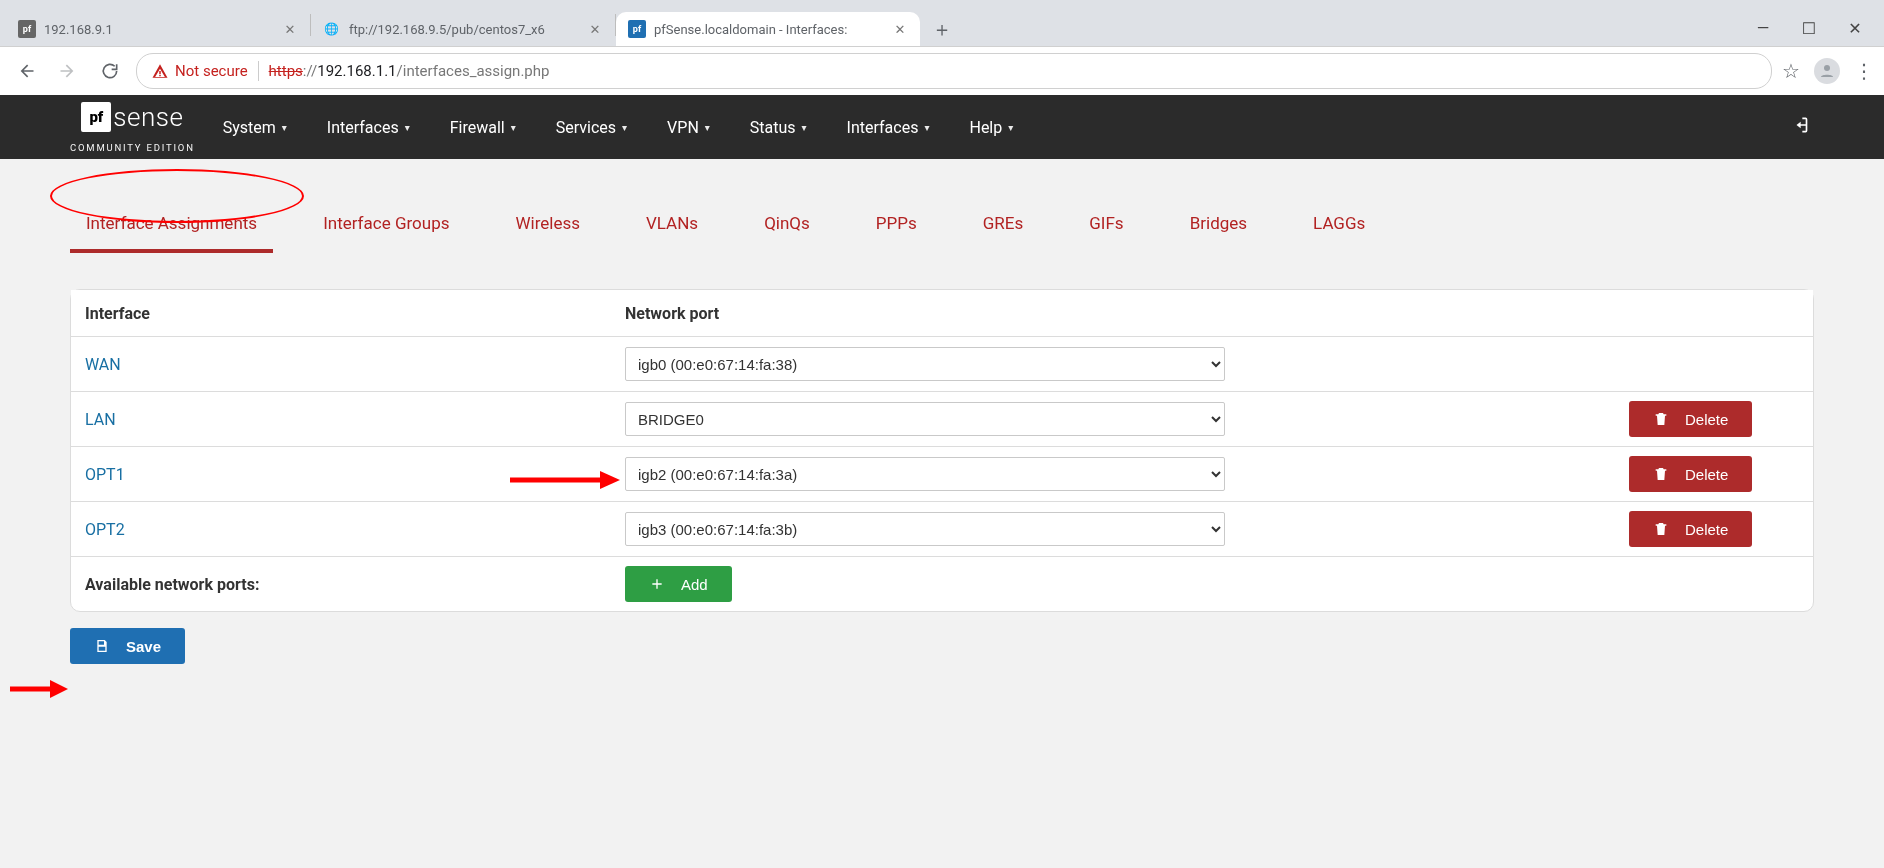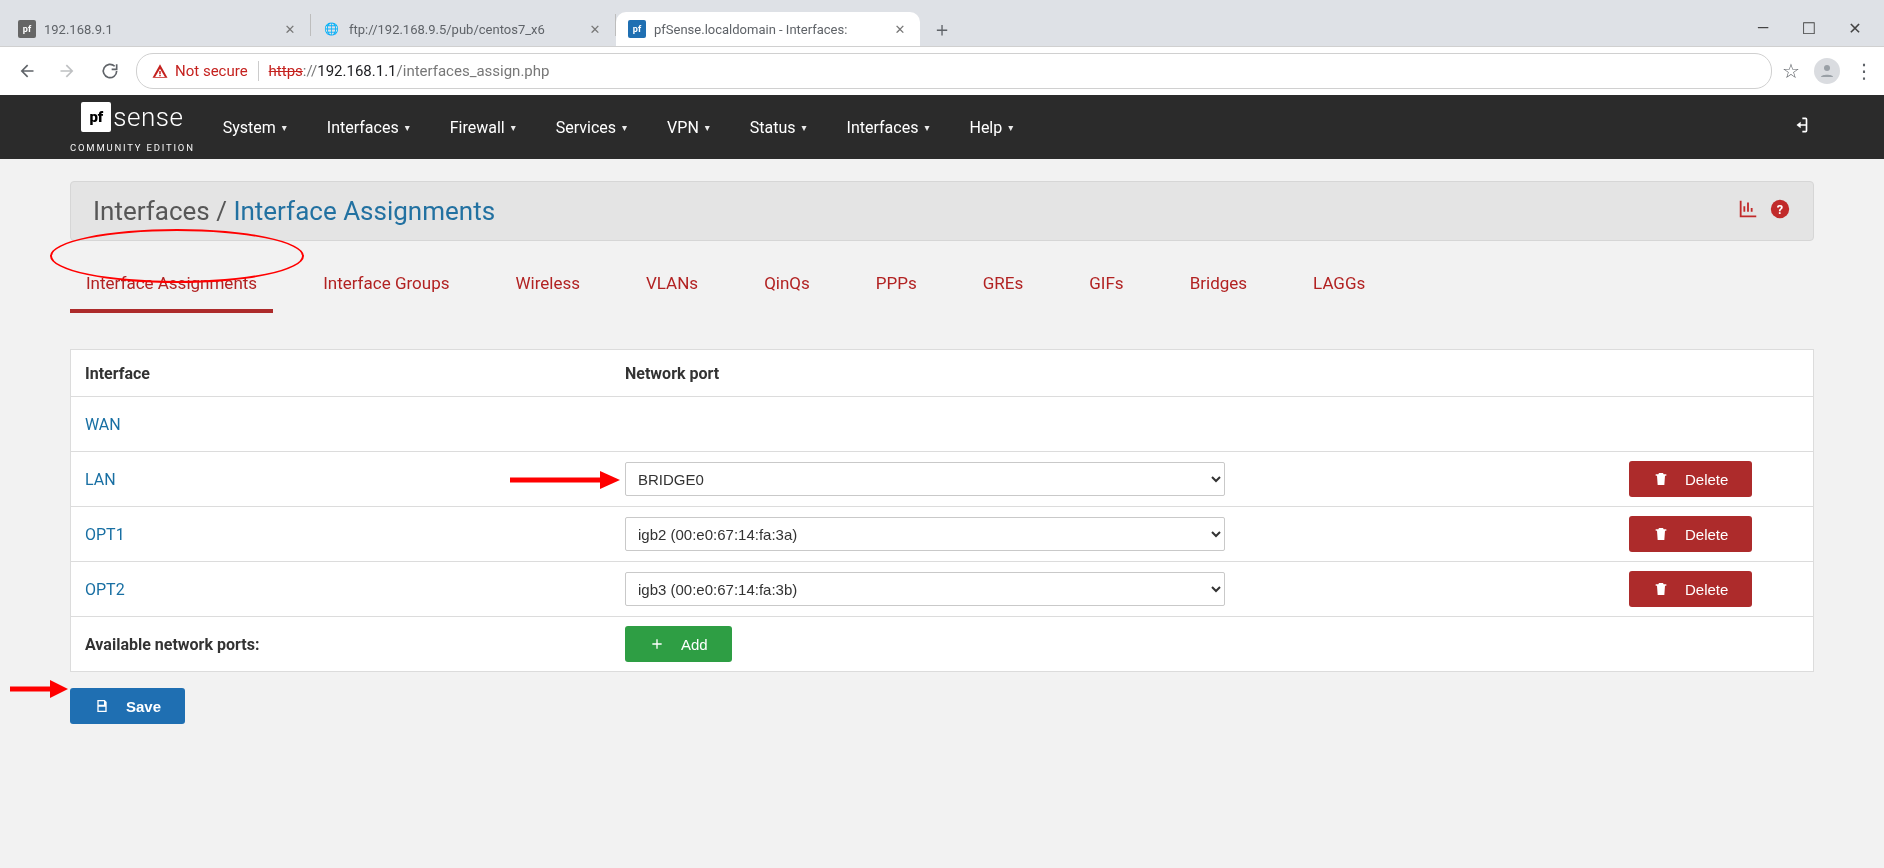--- a/index.html
+++ b/index.html
@@ -67,21 +67,21 @@
   .page-header h1{margin:0;font-size:26px;font-weight:400;color:#575757;}
   .page-header h1 .sep{color:#575757;}
   .page-header h1 a{color:#2271a1;text-decoration:none;}
   .hdr-icons{margin-left:auto;display:flex;gap:10px;color:var(--accent-red);}
 
   .pf-tabs{display:flex;gap:46px;padding:26px 6px 0 6px;align-items:center;flex-wrap:wrap;}
   .pf-tab{color:var(--red);font-size:17px;padding:6px 10px;position:relative;}
   .pf-tab.active::after{content:"";position:absolute;left:-6px;right:-6px;bottom:-14px;height:4px;background:var(--btn-red);}
   .circle-anno{position:absolute;border:2px solid red;border-radius:50%;pointer-events:none;}
 
-  .grid{margin-top:50px;border:1px solid var(--border);border-radius:0;background:#fff;}
+  .grid{margin-top:50px;border:1px solid var(--border);border-radius:10px;background:#fff;}
   .grid .row{display:flex;align-items:center;border-top:1px solid var(--border);min-height:54px;padding:0 14px;}
   .grid .row:first-child{border-top:none;background:#fff;font-weight:700;min-height:46px;}
   .col-if{width:540px;font-size:16px;}
   .col-if a{color:var(--link);text-decoration:none;}
   .col-port{flex:1;display:flex;align-items:center;}
   .col-act{width:170px;display:flex;align-items:center;}
   select.port{width:600px;height:34px;border:1px solid #c9c9c9;border-radius:2px;font-size:15px;padding:0 8px;background:#fff;color:#333;}
   select.port.highlight{outline:2px solid #7faeea;outline-offset:0;}
   .btn{display:inline-flex;align-items:center;gap:16px;color:#fff;border:none;border-radius:3px;height:36px;padding:0 24px;font-size:15px;cursor:pointer;}
   .btn svg{width:16px;height:16px;}
@@ -225,40 +225,20 @@
     <svg width="20" height="20" viewBox="0 0 24 24">
         <path fill="#fff" d="M10 3h7v2h-7V3zm0 16h7v2h-7v-2zM3 12l6-5v3h8v4H9v3l-6-5z" opacity=".0"></path>
         <path fill="#fff" d="M14 3h-4v2h4v14h-4v2h4a2 2 0 0 0 2-2V5a2 2 0 0 0-2-2zM8 8l-5 4 5 4v-3h6v-2H8V8z"></path>
       </svg>
   </div>
 </div>
 
 <div class="page-wrap">
 <div class="page">
 
-  <div class="page-header">
-    <h1>
-      <span>Interfaces</span>
-      <span class="sep">/</span>
-      <a href="#">Interface Assignments</a>
-    </h1>
-    <div class="hdr-icons">
-      <span>
-        <svg width="22" height="22" viewBox="0 0 24 24">
-              <path fill="var(--accent-red)" d="M3 3v18h18v-2H5V3H3zm4 12h2V9H7v6zm4 0h2V5h-2v10zm4 0h2v-4h-2v4z"></path>
-            </svg>
-      </span>
-      <span>
-        <svg width="22" height="22" viewBox="0 0 24 24">
-              <circle cx="12" cy="12" r="10" fill="var(--accent-red)"></circle>
-              <text x="12" y="17" text-anchor="middle" font-size="14" fill="#fff" font-weight="700">?</text>
-            </svg>
-      </span>
-    </div>
-  </div>
 
   <div class="pf-tabs" style="position:relative;">
     <span class="pf-tab active">Interface Assignments</span>
     <span class="pf-tab">Interface Groups</span>
     <span class="pf-tab">Wireless</span>
     <span class="pf-tab">VLANs</span>
     <span class="pf-tab">QinQs</span>
     <span class="pf-tab">PPPs</span>
     <span class="pf-tab">GREs</span>
     <span class="pf-tab">GIFs</span>
@@ -270,20 +250,23 @@
 
   <div class="grid">
     <div class="row">
       <div class="col-if">Interface</div>
       <div class="col-port">Network port</div>
       <div class="col-act"></div>
     </div>
 
     <div class="row">
       <div class="col-if"><a href="#">WAN</a></div>
+      <div class="col-port">
+        <select class="port"><option>igb0 (00:e0:67:14:fa:38)</option></select>
+      </div>
       <div class="col-act"></div>
     </div>
 
     <div class="row">
       <div class="col-if"><a href="#">LAN</a></div>
       <div class="col-port">
         <select class="port"><option>BRIDGE0</option></select>
       </div>
       <div class="col-act">
         <button class="btn btn-del">

